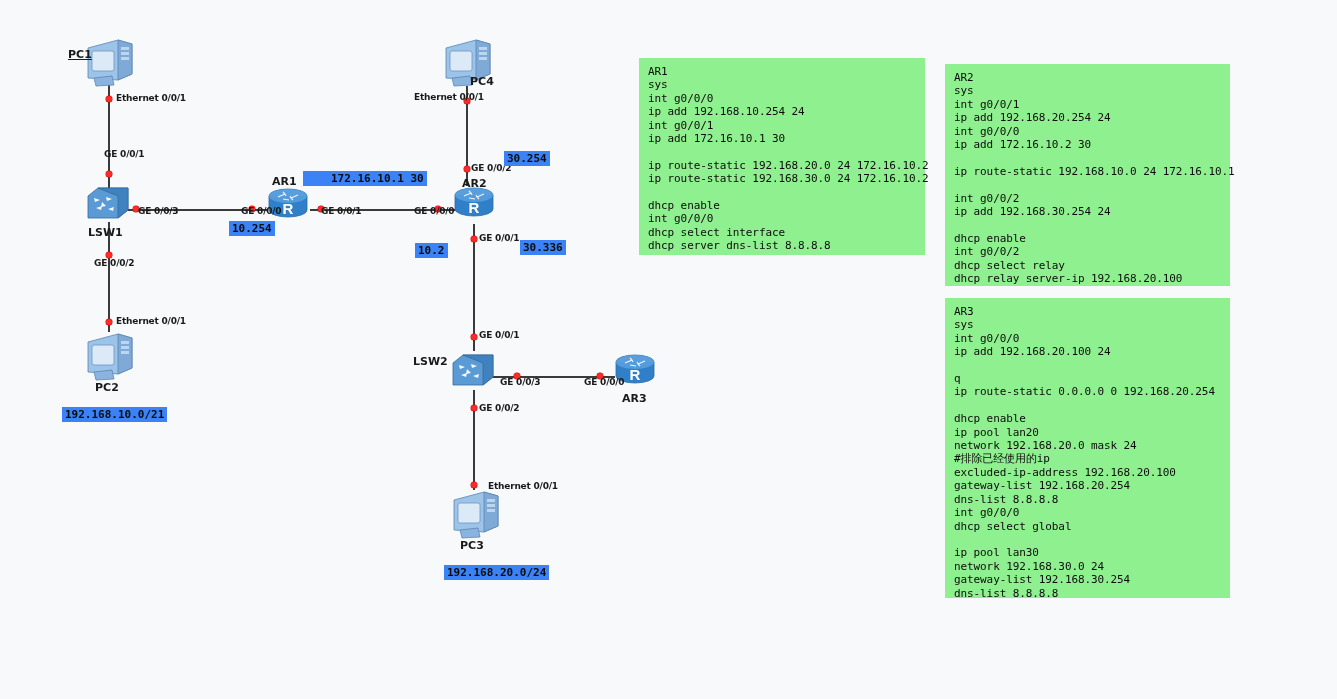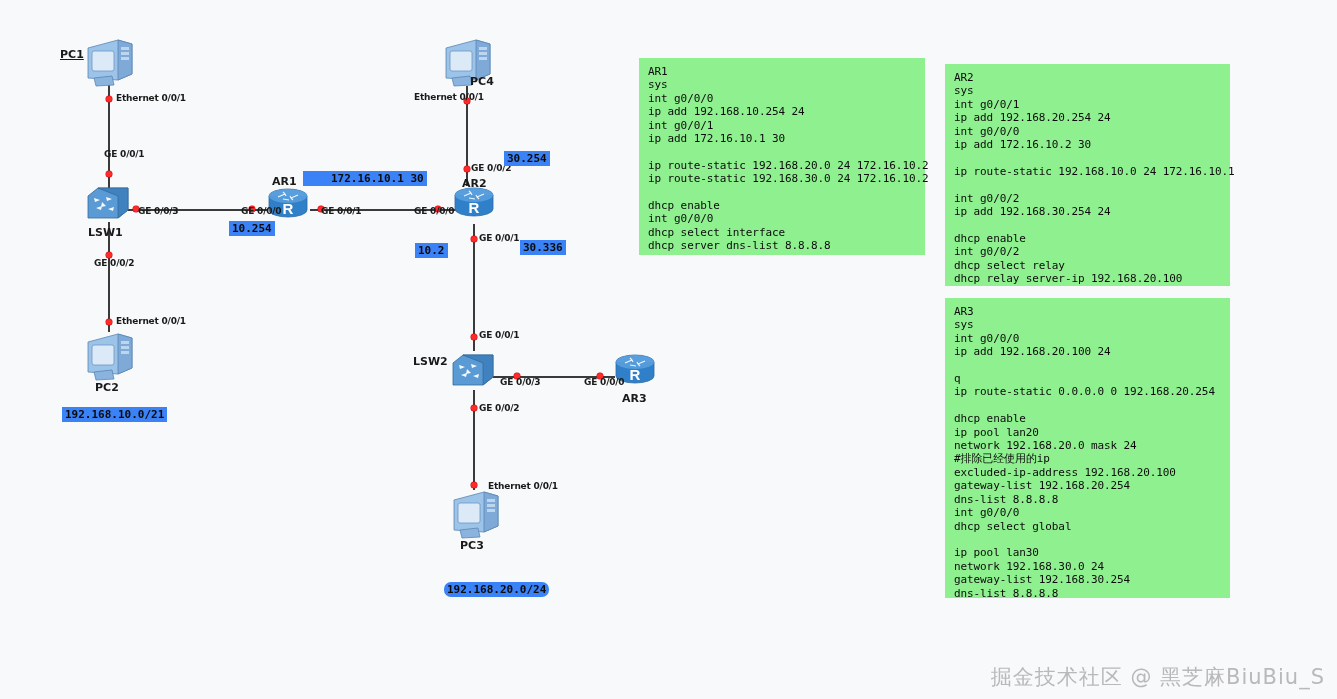--- a/index.html
+++ b/index.html
@@ -119,21 +119,21 @@
     <svg width="54" height="50" viewBox="0 0 54 50">
       <polygon points="6,10 36,2 50,6 50,36 36,42 6,40" fill="#9cc4e8" stroke="#5a87b5" stroke-width="0.8"></polygon>
       <polygon points="36,2 50,6 50,36 36,42" fill="#7fa9d6" stroke="#5a87b5" stroke-width="0.8"></polygon>
       <rect x="10" y="13" width="22" height="20" rx="2" fill="#dceaf8" stroke="#6c95c2" stroke-width="0.8"></rect>
       <rect x="39" y="9" width="8" height="3" fill="#bcd6ef"></rect>
       <rect x="39" y="14" width="8" height="3" fill="#bcd6ef"></rect>
       <rect x="39" y="19" width="8" height="3" fill="#bcd6ef"></rect>
       <polygon points="12,40 30,38 32,47 14,48" fill="#8ab4de" stroke="#5a87b5" stroke-width="0.8"></polygon>
     </svg>
   </div>
-  <div class="dev-label" style="left:60px; top:48px;text-decoration:underline;">PC1</div>
+  <div class="dev-label" style="left:68px; top:48px;text-decoration:underline;">PC1</div>
 
   <div class="icon-wrap" style="left:82px; top:332px;">
     <svg width="54" height="50" viewBox="0 0 54 50">
       <polygon points="6,10 36,2 50,6 50,36 36,42 6,40" fill="#9cc4e8" stroke="#5a87b5" stroke-width="0.8"></polygon>
       <polygon points="36,2 50,6 50,36 36,42" fill="#7fa9d6" stroke="#5a87b5" stroke-width="0.8"></polygon>
       <rect x="10" y="13" width="22" height="20" rx="2" fill="#dceaf8" stroke="#6c95c2" stroke-width="0.8"></rect>
       <rect x="39" y="9" width="8" height="3" fill="#bcd6ef"></rect>
       <rect x="39" y="14" width="8" height="3" fill="#bcd6ef"></rect>
       <rect x="39" y="19" width="8" height="3" fill="#bcd6ef"></rect>
       <polygon points="12,40 30,38 32,47 14,48" fill="#8ab4de" stroke="#5a87b5" stroke-width="0.8"></polygon>
@@ -275,21 +275,21 @@
   <div class="port-label" style="left:584px; top:377px;">GE 0/0/0</div>
   <div class="port-label" style="left:479px; top:403px;">GE 0/0/2</div>
   <div class="port-label" style="left:488px; top:481px;">Ethernet 0/0/1</div>
 
   <div class="hl" style="left:303px; top:171px;padding-left:28px;">172.16.10.1 30</div>
   <div class="hl" style="left:229px; top:221px;text-align:right;">10.254</div>
   <div class="hl" style="left:415px; top:212px;margin-top:31px;">10.2</div>
   <div class="hl" style="left:504px; top:151px;">30.254</div>
   <div class="hl" style="left:520px; top:240px;">30.336</div>
   <div class="hl" style="left:62px; top:407px;">192.168.10.0/21</div>
-  <div class="hl" style="left:444px; top:582px;border-radius:7px;">192.168.20.0/24</div>
+  <div class="hl" style="left:444px; top:565px;">192.168.20.0/24</div>
 
   <div class="config" style="left:639px; top:58px; width:286px; height:197px;">AR1
 sys
 int g0/0/0
 ip add 192.168.10.254 24
 int g0/0/1
 ip add 172.16.10.1 30
 
 ip route-static 192.168.20.0 24 172.16.10.2
 ip route-static 192.168.30.0 24 172.16.10.2
@@ -330,15 +330,14 @@
 gateway-list 192.168.20.254
 dns-list 8.8.8.8
 int g0/0/0
 dhcp select global
 
 ip pool lan30
 network 192.168.30.0 24
 gateway-list 192.168.30.254
 dns-list 8.8.8.8</div>
 
-  <div id="watermark">掘金技术社区 @ 黑芝麻BiuBiu_S</div>
 
 </div>
 
 </body></html>

